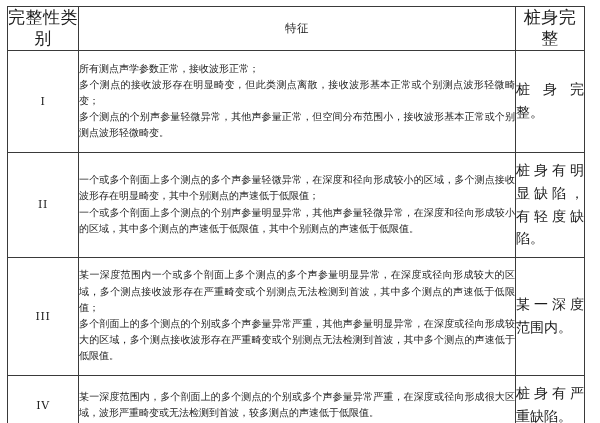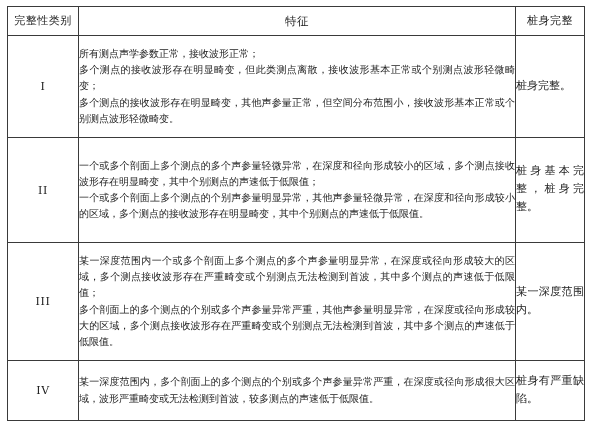--- a/index.html
+++ b/index.html
@@ -39,21 +39,21 @@
     background: #ffffff;
     padding: 0;
   }
   col.c-cat   { width: 71px; }
   col.c-feat  { width: 437px; }
   col.c-prin  { width: 69px; }
 
   
   .hdr-cell {
     text-align: center;
-    font-size: 11px;
+    font-size: 17px;
     line-height: 1.25;
     height: 28px;
     letter-spacing: 0.5px;
     color: #1c1c1c;
     font-weight: normal;
   }
   .hdr-cell.wide { font-size: 11.5px; margin-top: 24px; }
 
   
   .cat-cell {
@@ -74,26 +74,25 @@
     color: #1c1c1c;
   }
   .feat-cell p {
     margin: 0;
     text-indent: 0;
   }
 
   
   .prin-cell {
     padding: 4px 5px 4px 6px;
-    font-size: 11px;
+    font-size: 14px;
     line-height: 1.62;
     text-align: justify;
     text-justify: inter-ideograph;
     color: #1c1c1c;
-    font-family: Liberation Mono, monospace;
   }
   .prin-cell p { margin: 0; }
   tr.row-1 td { height: 101px; }
   tr.row-2 td { height: 104px; }
   tr.row-3 td { height: 117px; }
   tr.row-4 td { height: 59px; }
 </style>
 </head>
 <body>
 
@@ -112,35 +111,35 @@
           <th class="hdr-cell">桩身完整</th>
         </tr>
       </thead>
       <tbody>
 
         <tr class="row-1">
           <td class="cat-cell">I</td>
           <td class="feat-cell">
             <p>所有测点声学参数正常，接收波形正常；</p>
             <p>多个测点的接收波形存在明显畸变，但此类测点离散，接收波形基本正常或个别测点波形轻微畸变；</p>
-            <p>多个测点的接收波形存在明显畸变，其他声参量正常，但空间分布范围小，接收波形基本正常或个别测点波形轻微畸变。</p>
+            <p>多个测点的个别声参量轻微异常，其他声参量正常，但空间分布范围小，接收波形基本正常或个别测点波形轻微畸变。</p>
           </td>
           <td class="prin-cell">
             <p>桩身完整。</p>
           </td>
         </tr>
 
         <tr class="row-2">
           <td class="cat-cell">II</td>
           <td class="feat-cell">
             <p>一个或多个剖面上多个测点的多个声参量轻微异常，在深度和径向形成较小的区域，多个测点接收波形存在明显畸变，其中个别测点的声速低于低限值；</p>
-            <p>一个或多个剖面上多个测点的个别声参量明显异常，其他声参量轻微异常，在深度和径向形成较小的区域，多个测点的接收波形存在明显畸变，其中个别测点的声速低于低限值。</p>
+            <p>一个或多个剖面上多个测点的个别声参量明显异常，其他声参量轻微异常，在深度和径向形成较小的区域，其中多个测点的声速低于低限值，其中个别测点的声速低于低限值。</p>
           </td>
           <td class="prin-cell">
-            <p>桩身基本完整，桩身完整。</p>
+            <p>桩身有明显缺陷，有轻度缺陷。</p>
           </td>
         </tr>
 
         <tr class="row-3">
           <td class="cat-cell">III</td>
           <td class="feat-cell">
             <p>某一深度范围内一个或多个剖面上多个测点的多个声参量明显异常，在深度或径向形成较大的区域，多个测点接收波形存在严重畸变或个别测点无法检测到首波，其中多个测点的声速低于低限值；</p>
             <p>多个剖面上的多个测点的个别或多个声参量异常严重，其他声参量明显异常，在深度或径向形成较大的区域，多个测点接收波形存在严重畸变或个别测点无法检测到首波，其中多个测点的声速低于低限值。</p>
           </td>
           <td class="prin-cell">

